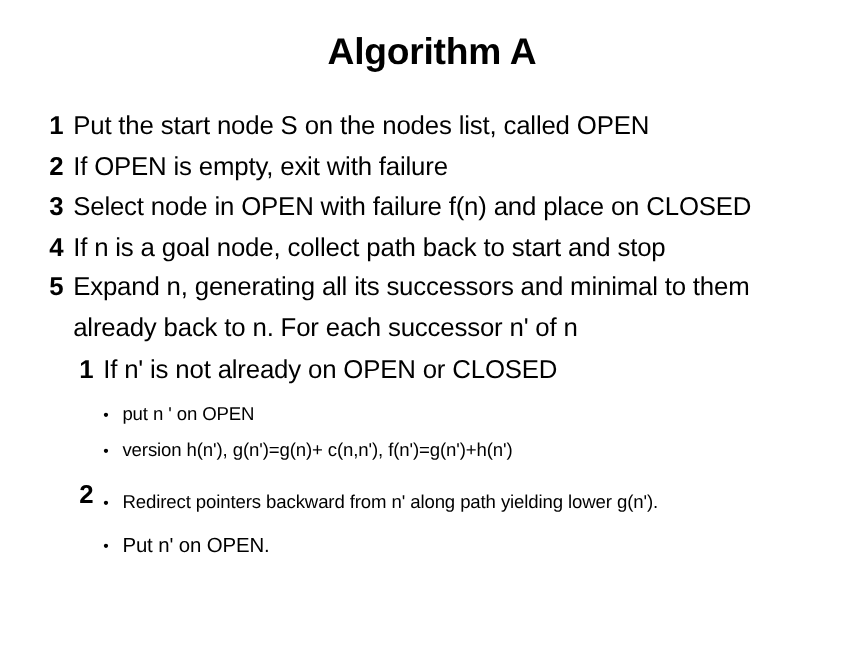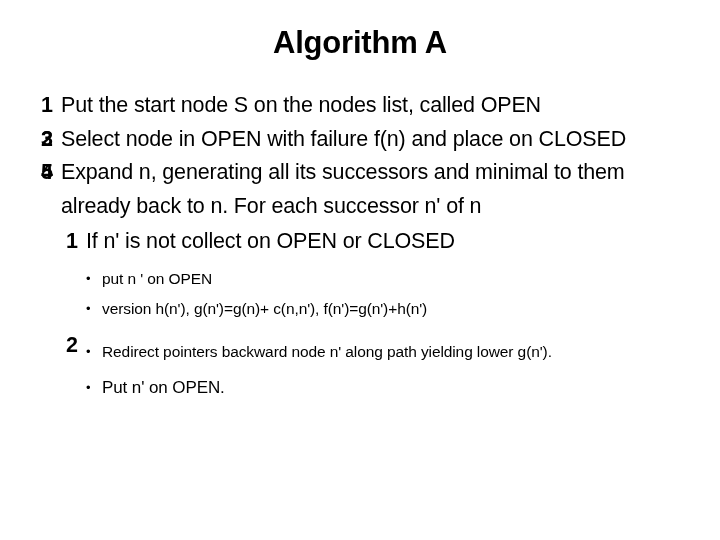--- a/index.html
+++ b/index.html
@@ -124,40 +124,40 @@
 
   <div class="slide-title">Algorithm A</div>
 
   <div class="body-block">
 
     <div class="step">
       <span class="num">1</span><span class="txt">Put the start node S on the nodes list, called OPEN</span>
     </div>
 
     <div class="step">
-      <span class="num">2</span>
+      <span class="num">2</span><span class="txt">If OPEN is empty, exit with failure</span>
     </div>
 
     <div class="step">
       <span class="num">3</span><span class="txt">Select node in OPEN with failure f(n) and place on CLOSED</span>
     </div>
 
     <div class="step">
-      <span class="num">4</span>
+      <span class="num">4</span><span class="txt">If n is a goal node, collect path back to start and stop</span>
     </div>
 
     <div class="step wrapping">
       <span class="num">5</span><span class="txt">Expand n, generating all its successors and minimal to them</span>
       <span class="cont">already back to n.  For each successor n' of n</span>
     </div>
 
     <div class="sp-1"></div>
 
     <div class="substep">
-      <span class="num">1</span><span class="txt">If n' is not collect on OPEN or CLOSED</span>
+      <span class="num">1</span><span class="txt">If n' is not already on OPEN or CLOSED</span>
     </div>
 
     <div class="sp-2"></div>
 
     <div class="bullet">
       <span class="dot">•</span><span>put n ' on OPEN</span>
     </div>
 
     <div class="bullet">
       <span class="dot">•</span><span>version h(n'),  g(n')=g(n)+ c(n,n'),  f(n')=g(n')+h(n')</span>
@@ -165,21 +165,21 @@
 
     <div class="sp-2"></div>
 
     <div class="substep wrapping">
       <span class="num">2</span>
     </div>
 
     <div class="sp-3"></div>
 
     <div class="bullet">
-      <span class="dot">•</span><span>Redirect pointers backward node n' along path yielding lower g(n').</span>
+      <span class="dot">•</span><span>Redirect pointers backward from n' along path yielding lower g(n').</span>
     </div>
 
     <div class="sp-2"></div>
 
     <div class="bullet b-large">
       <span class="dot">•</span><span>Put n' on OPEN.</span>
     </div>
 
   </div>
 </div>

